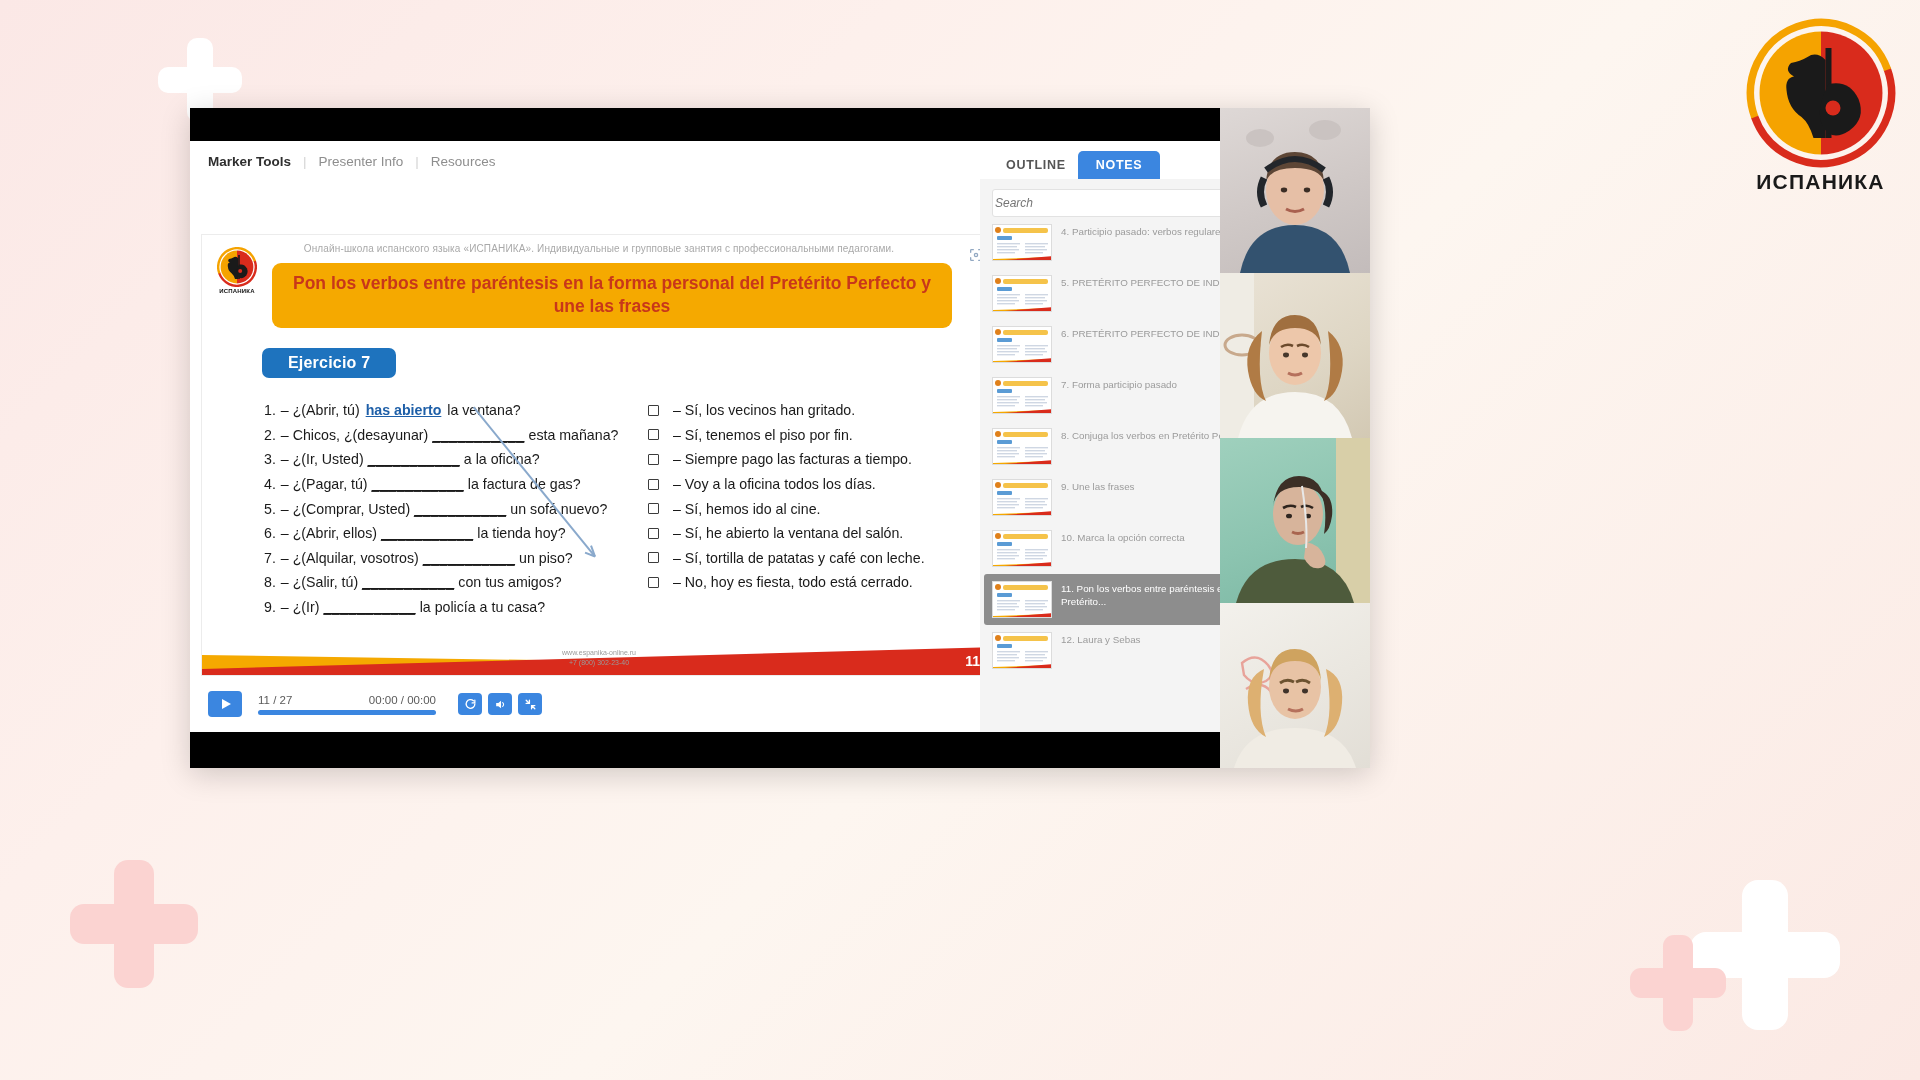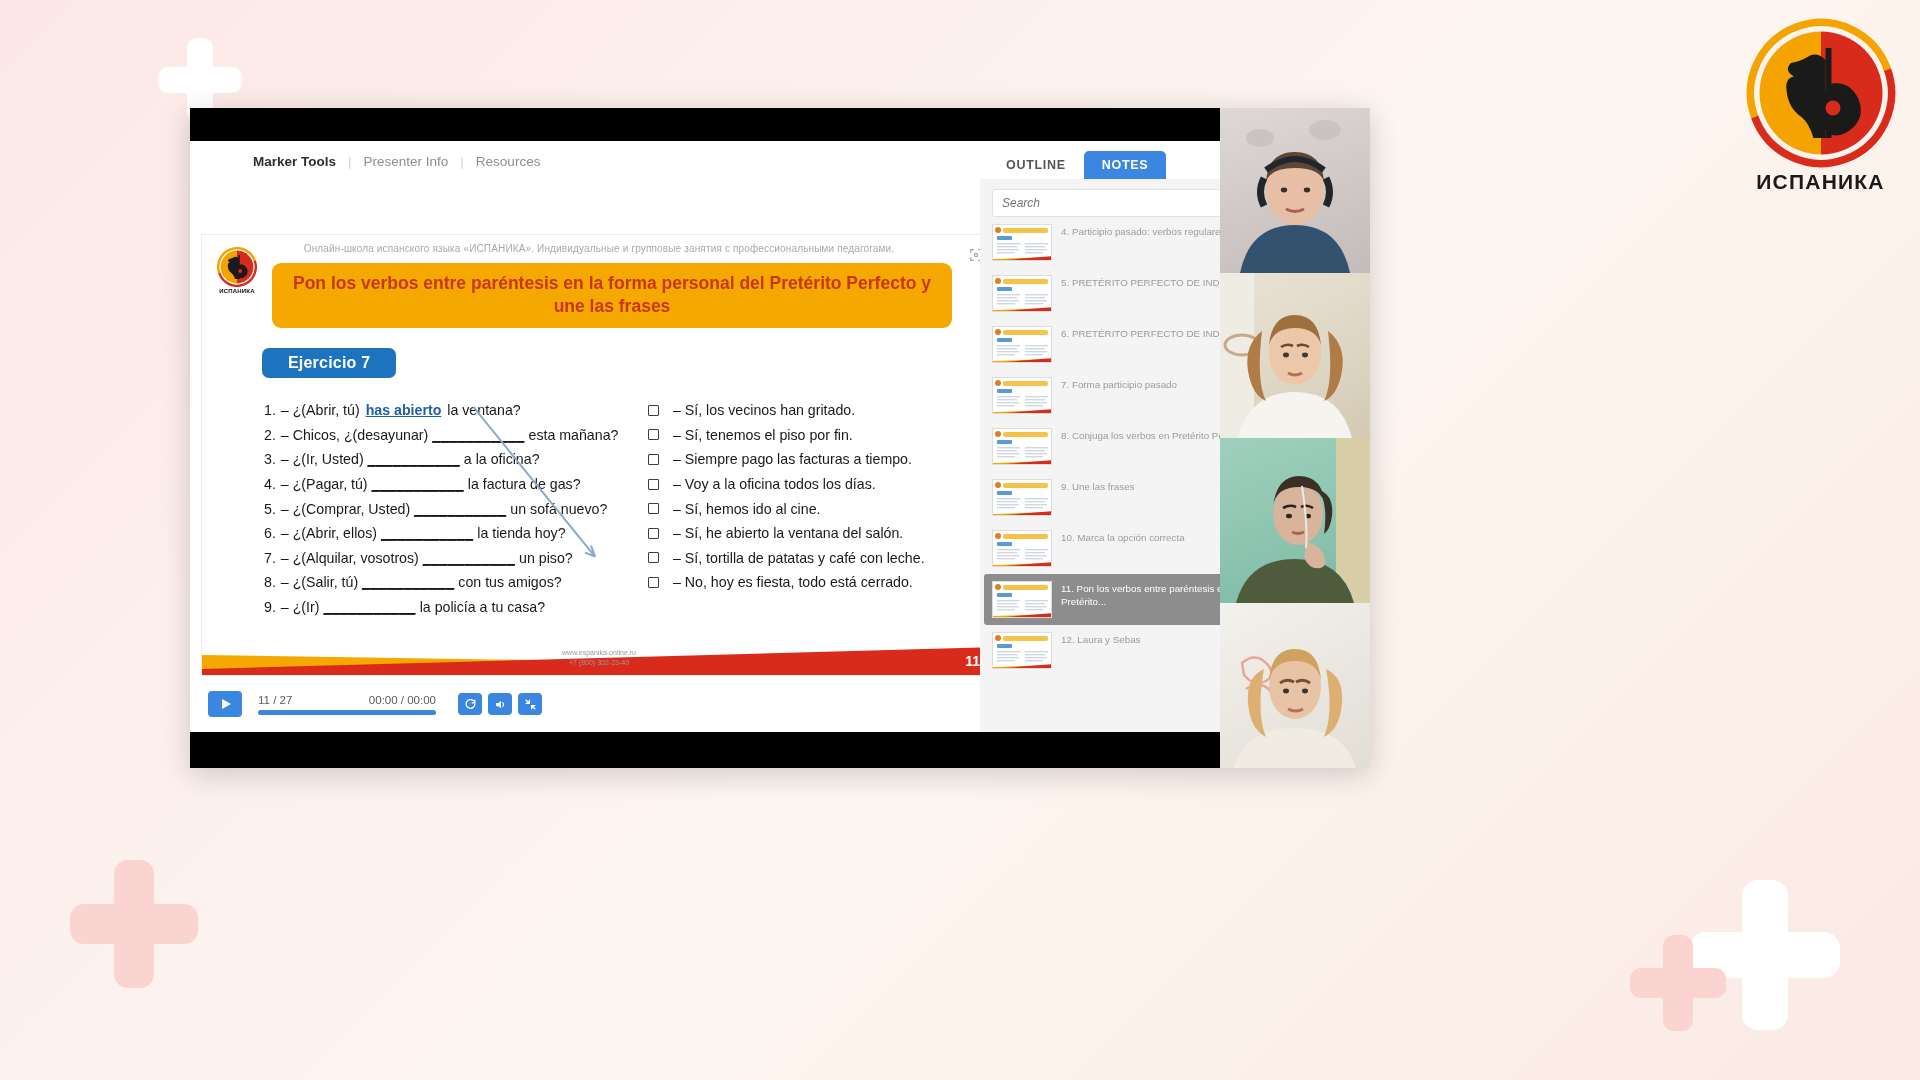--- a/index.html
+++ b/index.html
@@ -58,21 +58,20 @@
     position: absolute; left: 0; top: 33px;
     width: 1030px; height: 591px;
     background: #ffffff;
   }
 
   
   .menu {
     display: flex; align-items: center; gap: 0;
     padding: 13px 18px 0 18px;
     font-size: 13.5px;
-    margin-left: 45px;
   }
   .menu-item { color: #8e8e8e; padding: 0 12px; cursor: pointer; }
   .menu-item:first-child { padding-left: 0; color: #2e2e2e; font-weight: bold; }
   .menu-sep { color: #d3d3d3; }
 
   
   .stage {
     position: absolute; left: 11px; top: 93px;
     width: 796px; height: 442px;
     background: #fff;
@@ -183,33 +182,33 @@
     position: absolute; left: 1030px; top: 33px;
     width: 120px; height: 591px;
     background: #f3f3f3;
   }
   .side-panel-inner { position: absolute; left: -240px; top: 0; width: 360px; height: 100%; }
   .panel {
     position: absolute; left: 0; top: 0;
     width: 100%; height: 100%;
     background: #f4f4f4;
   }
-  .tabs { display: flex; align-items: flex-end; height: 38px; padding-left: 14px; background: #fff; gap: 6px; }
+  .tabs { display: flex; align-items: flex-end; height: 38px; padding-left: 14px; background: #fff; }
   .tab {
     font-size: 12.5px; font-weight: bold; letter-spacing: .7px;
     color: #555; padding: 7px 12px; cursor: pointer;
   }
   .tab.active {
     background: #3b86e0; color: #fff;
     border-radius: 5px 5px 0 0; padding: 7px 18px;
   }
   .search-box {
     margin: 10px 12px 8px 12px; height: 28px; background: #fff;
     border: 1px solid #e2e2e2; border-radius: 3px;
-    display: flex; align-items: center; padding: 0 9px;
+    display: flex; align-items: center; padding: 0 2px;
   }
   .search-box input {
     border: none; outline: none; flex: 1;
     font-size: 12px; font-style: italic; color: #8a8a8a;
     font-family: "Liberation Sans", sans-serif; background: transparent;
   }
   .thumb-list { position: absolute; left: 0; top: 76px; right: 0; bottom: 0; overflow: hidden; padding: 0 4px; }
   .thumb-item {
     display: flex; align-items: flex-start; gap: 9px;
     padding: 7px 8px; cursor: pointer; border-radius: 3px;

